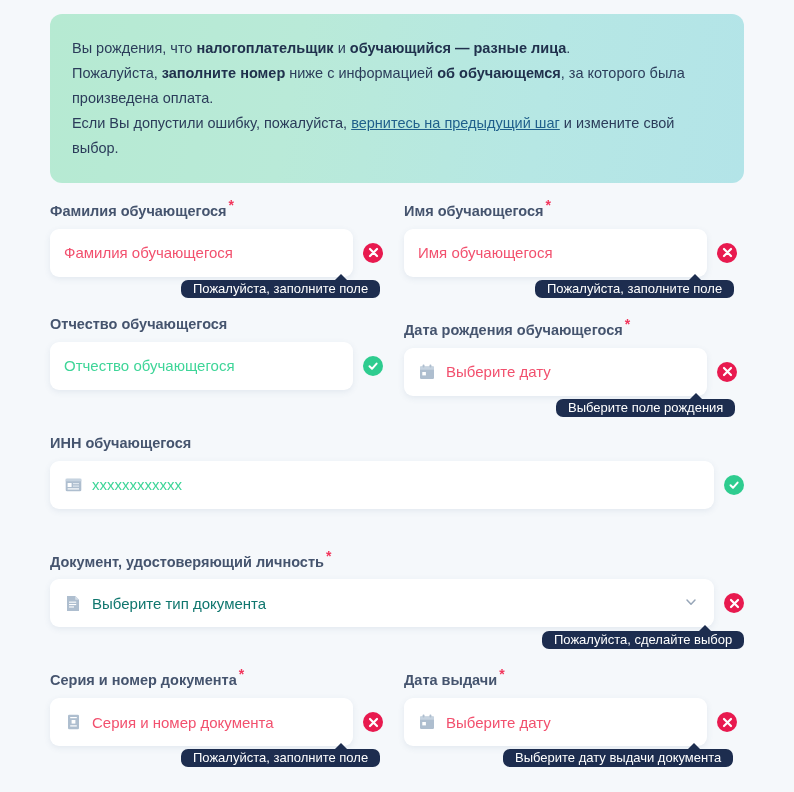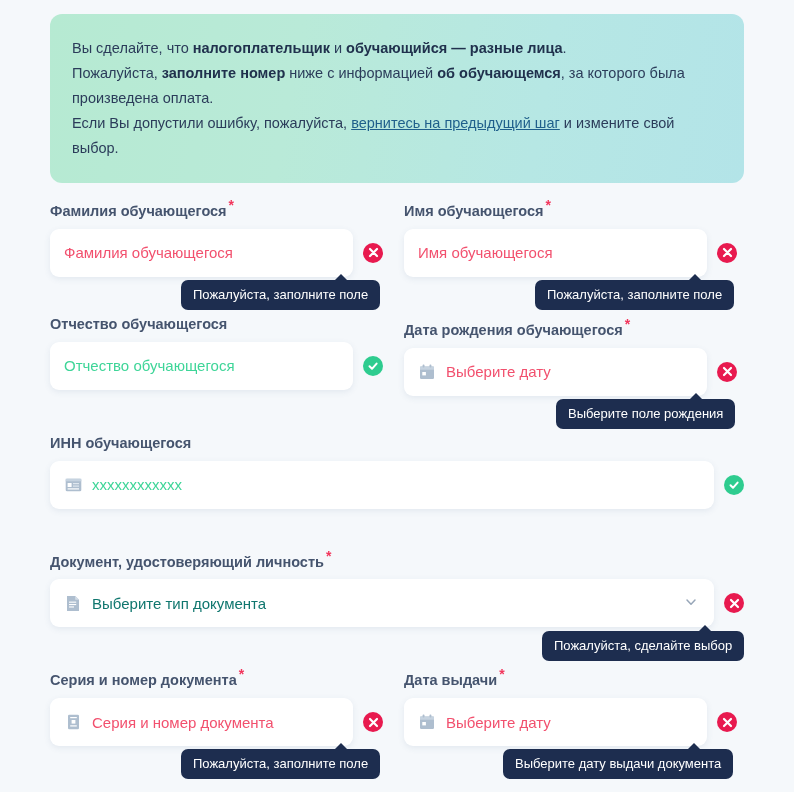--- a/index.html
+++ b/index.html
@@ -126,21 +126,21 @@
   .status.error   { background: #e81a4f; }
   .status.success { background: #2ecc8f; }
 
   
   .tooltip {
     position: absolute;
     background: #1d2d4f;
     color: #ffffff;
     font-size: 13px;
     line-height: 16px;
-    padding: 7px 12px;
+    padding: 1px 12px;
     border-radius: 7px;
     white-space: nowrap;
     z-index: 5;
   }
   .tooltip::after {
     content: "";
     position: absolute;
     top: -6px;
     width: 0; height: 0;
     border-left: 7px solid transparent;
@@ -149,21 +149,21 @@
   }
   .tooltip.arrow-right::after { right: 32px; }
 </style>
 </head>
 <body>
 
 <div class="page">
 
   <div class="banner">
     <div>
-      <span>Вы сделайте, что </span><b>налогоплательщик</b><span> и </span><b>обучающийся — разные лица</b><span>.</span>
+      <span>Вы рождения, что </span><b>налогоплательщик</b><span> и </span><b>обучающийся — разные лица</b><span>.</span>
     </div>
     <div>
       <span>Пожалуйста, </span><b>заполните номер</b><span> ниже с информацией </span><b>об обучающемся</b><span>, за которого была произведена оплата.</span>
     </div>
     <div>
       <span>Если Вы допустили ошибку, пожалуйста, </span><a href="#">вернитесь на предыдущий шаг</a><span> и измените свой выбор.</span>
     </div>
   </div>
 
   <div class="form">

